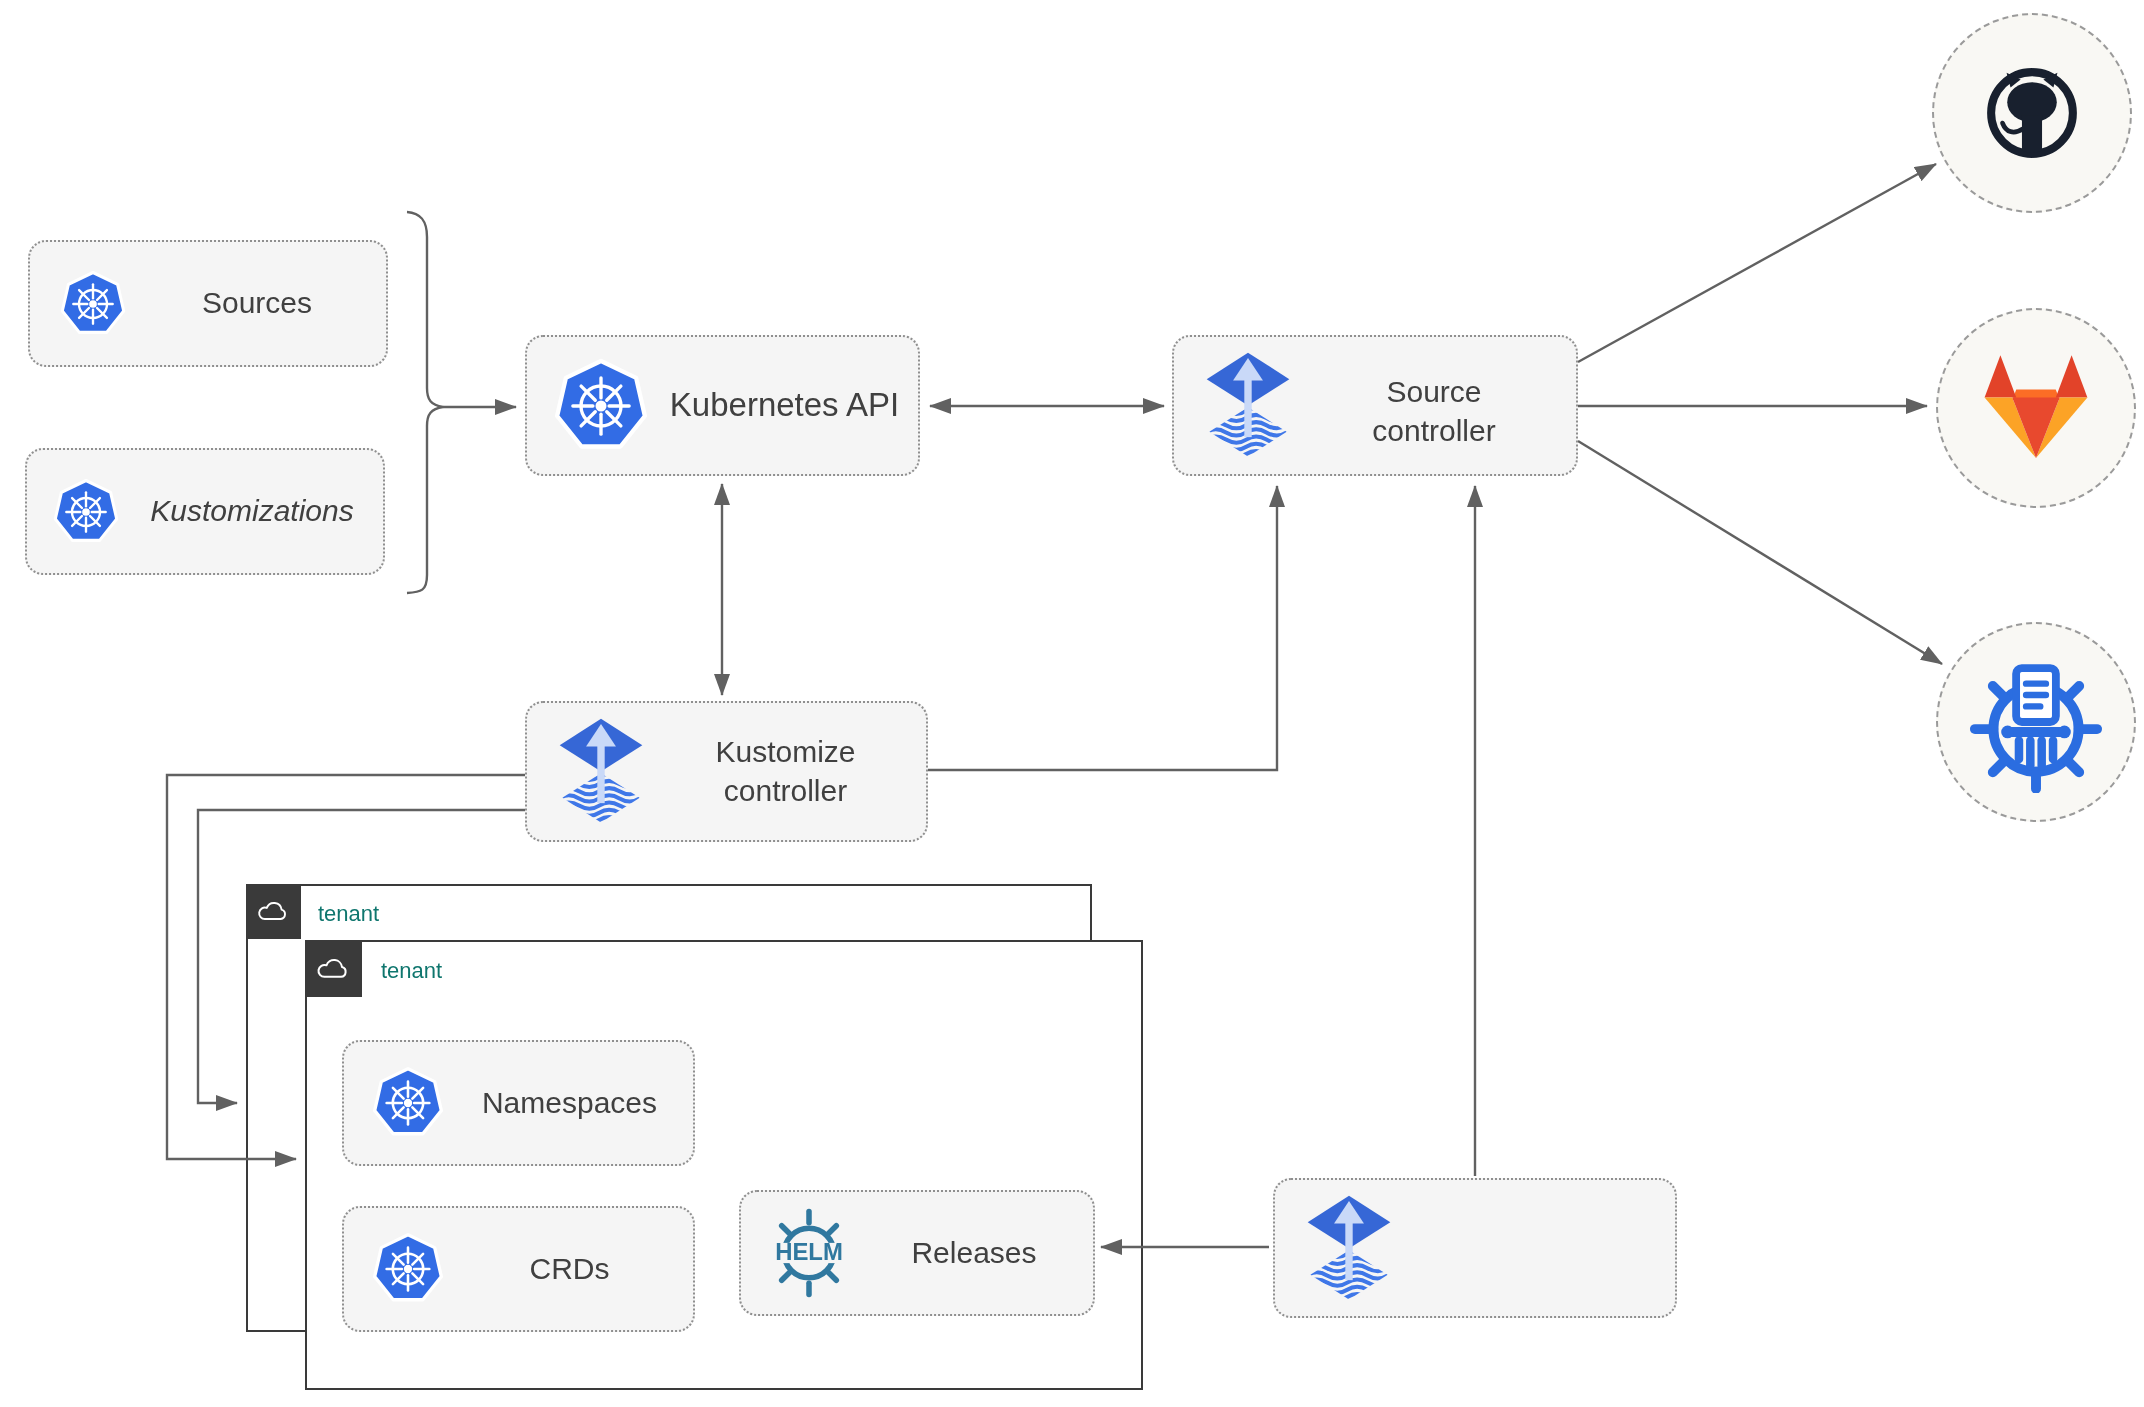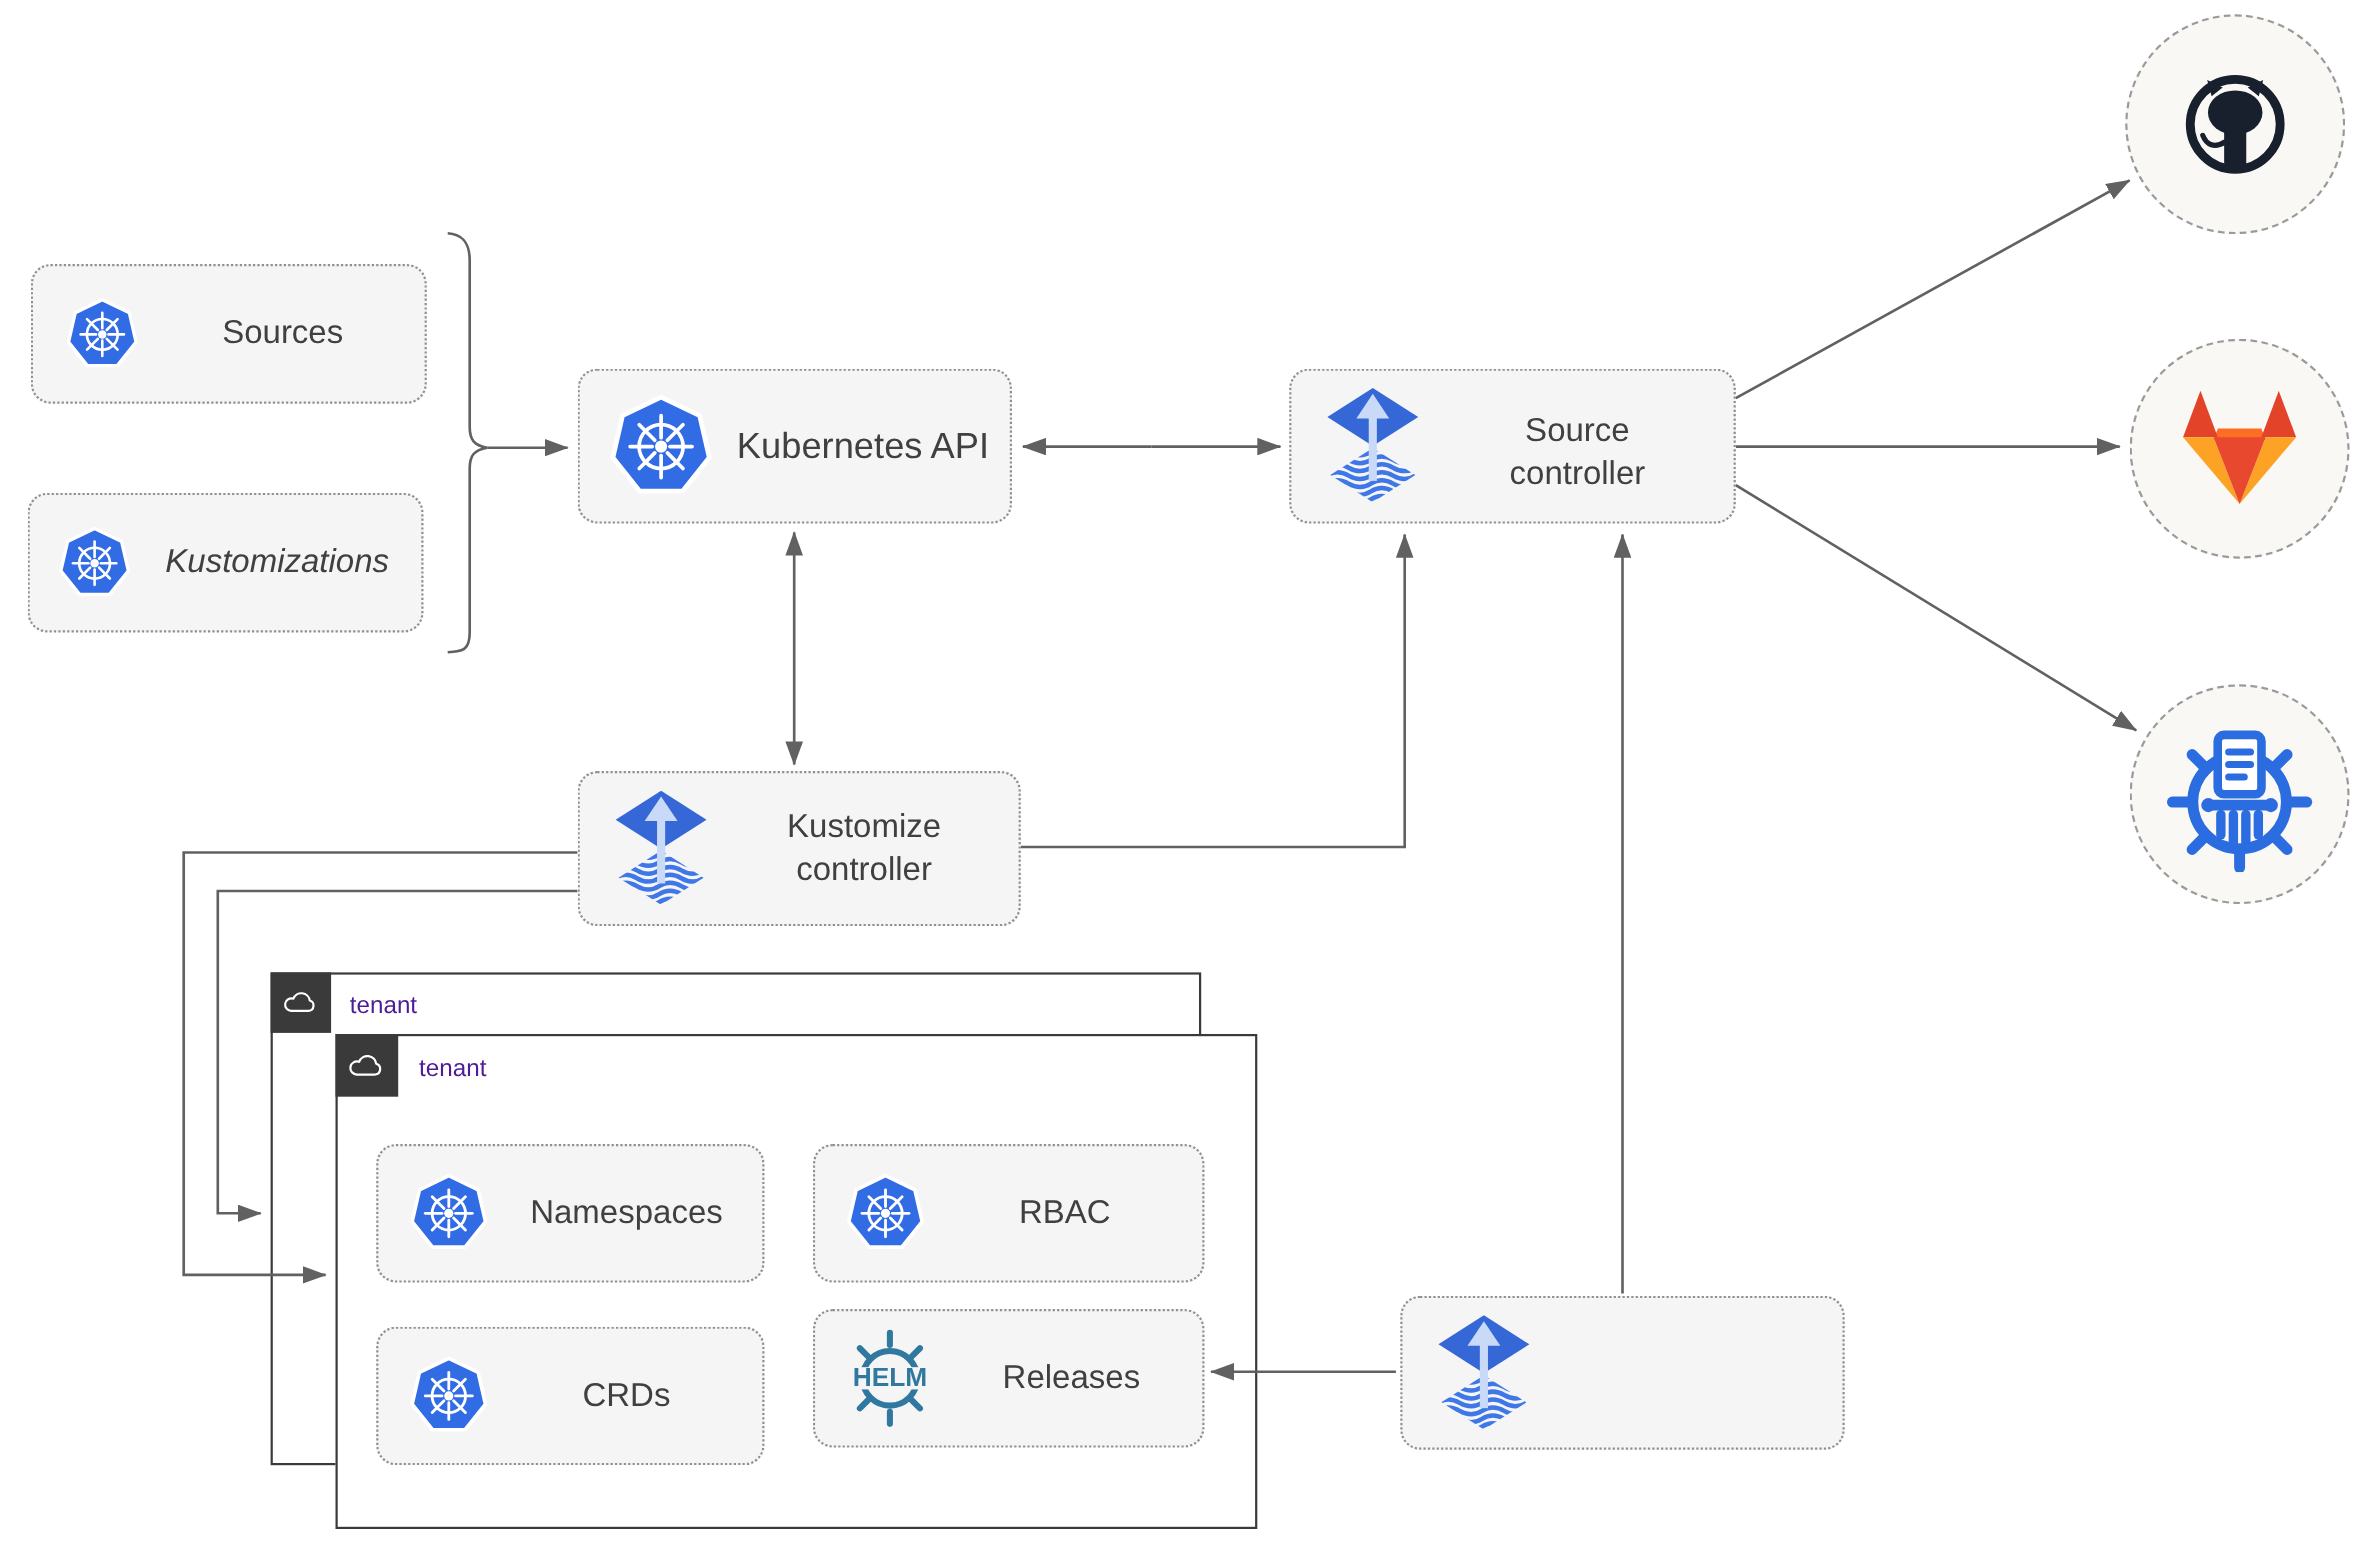--- a/index.html
+++ b/index.html
@@ -12,21 +12,21 @@
   .node .nlabel{flex:1;text-align:center;font-size:30px;line-height:1.28;color:#404040;}
   .node .nlabel .wrap{display:inline-block;}
   
   .provider{position:absolute;width:200px;height:200px;border-radius:50%;
             border:2.5px dashed #9a9a9a;background:#f9f8f4;box-sizing:border-box;
             display:flex;align-items:center;justify-content:center;z-index:4;}
   
   .tenant{position:absolute;background:#ffffff;border:2.5px solid #3a3a3a;box-sizing:border-box;}
   .tenant-tab{position:absolute;left:-2.5px;top:-2.5px;background:#3a3a3a;
               display:flex;align-items:center;justify-content:center;}
-  .tenant-label{position:absolute;font-size:22px;color:#4c1d95;}
+  .tenant-label{position:absolute;font-size:22px;color:#0f766e;}
   svg{display:block;}
   #connectors{z-index:3;pointer-events:none;}
   .t-back{z-index:1;}
   .t-front{z-index:2;}
 </style>
 </head>
 <body>
 
 <svg width="0" height="0" style="position:absolute" aria-hidden="true">
   <defs>
@@ -149,26 +149,20 @@
         <use href="#cloud-icon"></use>
       </svg>
   </div>
   <div class="tenant-label" style="left:74px;top:16px;">tenant</div>
 
   <div class="node" style="left:35px;top:98px;width:353px;height:126px;">
     <svg class="nicon" style="margin-left:26px;" width="76" height="76">
         <use href="#k8s-icon"></use>
       </svg>
     <div class="nlabel">Namespaces</div>
-  </div>
-  <div class="node" style="left:432px;top:98px;width:356px;height:126px;">
-    <svg class="nicon" style="margin-left:26px;" width="76" height="76">
-        <use href="#k8s-icon"></use>
-      </svg>
-    <div class="nlabel">RBAC</div>
   </div>
   <div class="node" style="left:35px;top:264px;width:353px;height:126px;">
     <svg class="nicon" style="margin-left:26px;" width="76" height="76">
         <use href="#k8s-icon"></use>
       </svg>
     <div class="nlabel">CRDs</div>
   </div>
   <div class="node" style="left:432px;top:248px;width:356px;height:126px;">
     <svg class="nicon" style="margin-left:22px;" width="92" height="92">
         <use href="#helm-logo-icon"></use>

